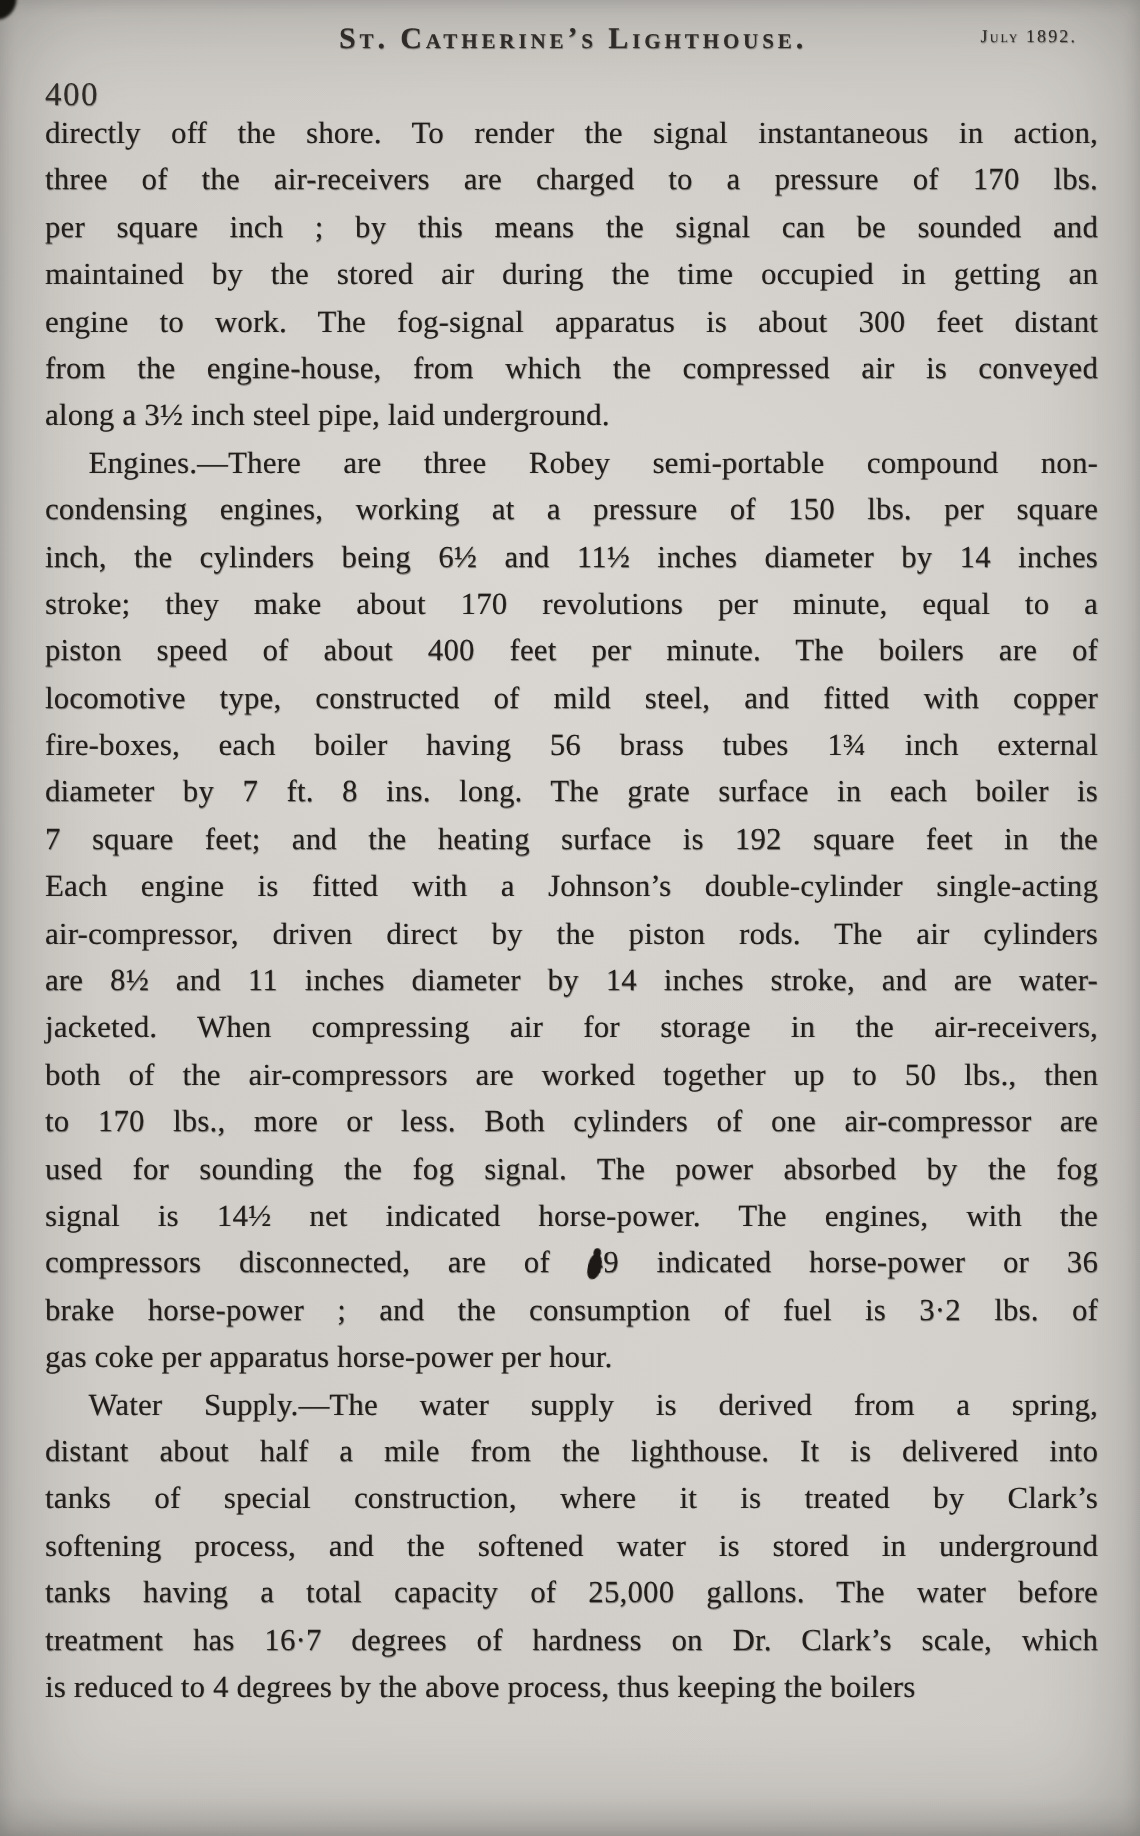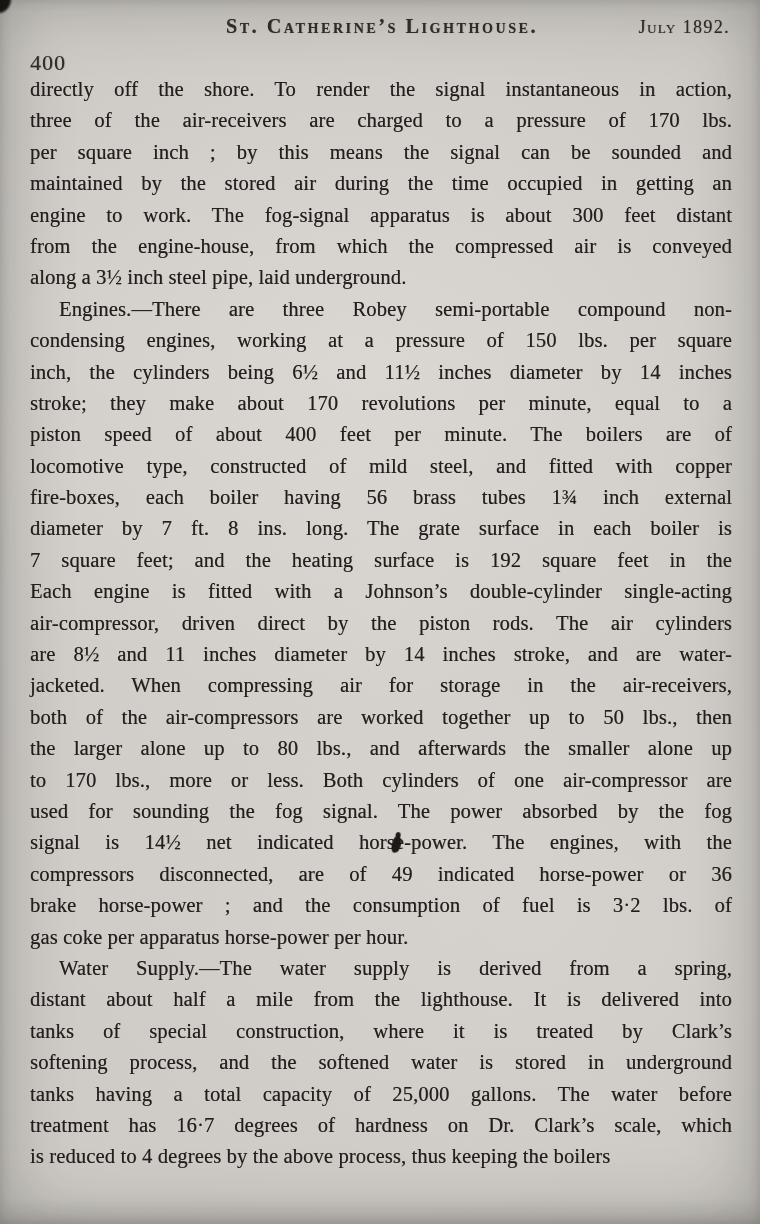--- a/index.html
+++ b/index.html
@@ -40,23 +40,23 @@
   }
   .running-title {
     position: absolute; left: 0; right: 0; top: 3px;
     text-align: center;
     font-variant: small-caps;
     font-size: 20px; letter-spacing: 2.6px;
     text-shadow: 0.4px 0.4px 0.7px rgba(40,36,32,0.5);
     font-weight: bold;
   }
   .issue-date {
-    position: absolute; right: 4px; top: 5px;
+    position: absolute; right: 16px; top: 5px;
     font-variant: small-caps;
-    font-size: 18px; letter-spacing: 1.4px;
+    font-size: 12px; letter-spacing: 1.4px;
     text-shadow: 0.4px 0.4px 0.7px rgba(40,36,32,0.5);
   }
   .text-block {
     position: absolute;
     top: 74px; left: 30px; width: 702px;
     color: #211e1b;
   }
   .paragraph { }
   .line {
     height: 31.4px;
@@ -130,21 +130,20 @@
         <div class="line">piston speed of about 400 feet per minute.  The boilers are of</div>
         <div class="line">locomotive type, constructed of mild steel, and fitted with copper</div>
         <div class="line">fire-boxes, each boiler having 56 brass tubes 1¾ inch external</div>
         <div class="line">diameter by 7 ft. 8 ins. long.  The grate surface in each boiler is</div>
         <div class="line">7 square feet; and the heating surface is 192 square feet in the</div>
         <div class="line">Each engine is fitted with a Johnson’s double-cylinder single-acting</div>
         <div class="line">air-compressor, driven direct by the piston rods.  The air cylinders</div>
         <div class="line">are 8½ and 11 inches diameter by 14 inches stroke, and are water-</div>
         <div class="line">jacketed.  When compressing air for storage in the air-receivers,</div>
         <div class="line">both of the air-compressors are worked together up to 50 lbs., then</div>
-        <div class="line">the larger alone up to 80 lbs., and afterwards the smaller alone up</div>
         <div class="line">to 170 lbs., more or less.  Both cylinders of one air-compressor are</div>
         <div class="line">used for sounding the fog signal.  The power absorbed by the fog</div>
         <div class="line">signal is 14½ net indicated horse-power.  The engines, with the</div>
         <div class="line">compressors disconnected, are of 49 indicated horse-power or 36</div>
         <div class="line">brake horse-power ; and the consumption of fuel is 3·2 lbs. of</div>
         <div class="line para-end">gas coke per apparatus horse-power per hour.</div>
       </div>
       <div class="paragraph">
         <div class="line indented"><span class="lead-italic">Water Supply.</span>—The water supply is derived from a spring,</div>
         <div class="line">distant about half a mile from the lighthouse.  It is delivered into</div>

